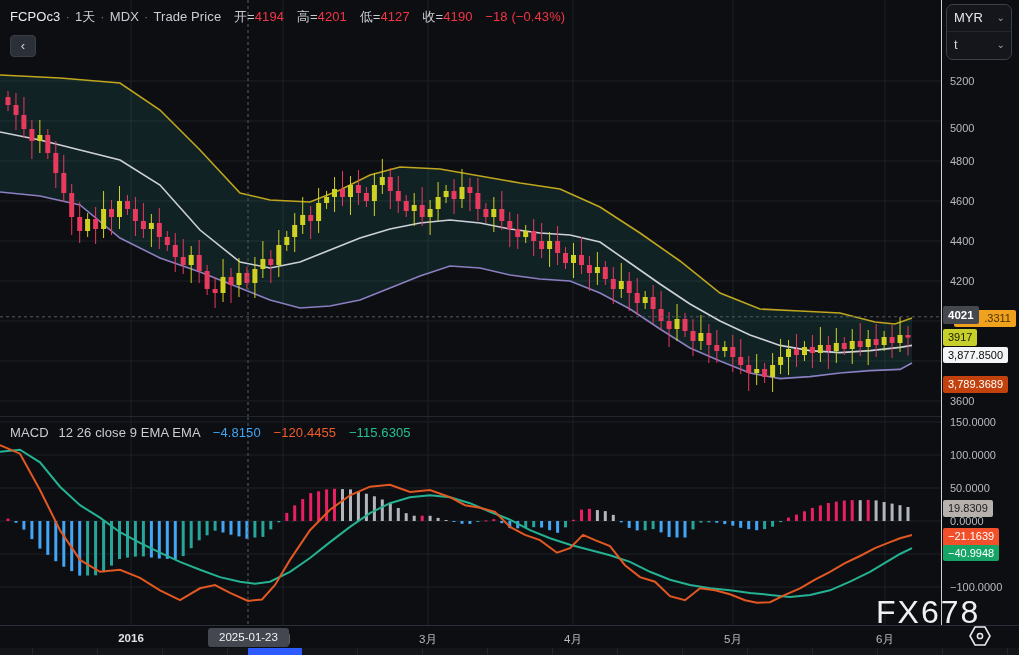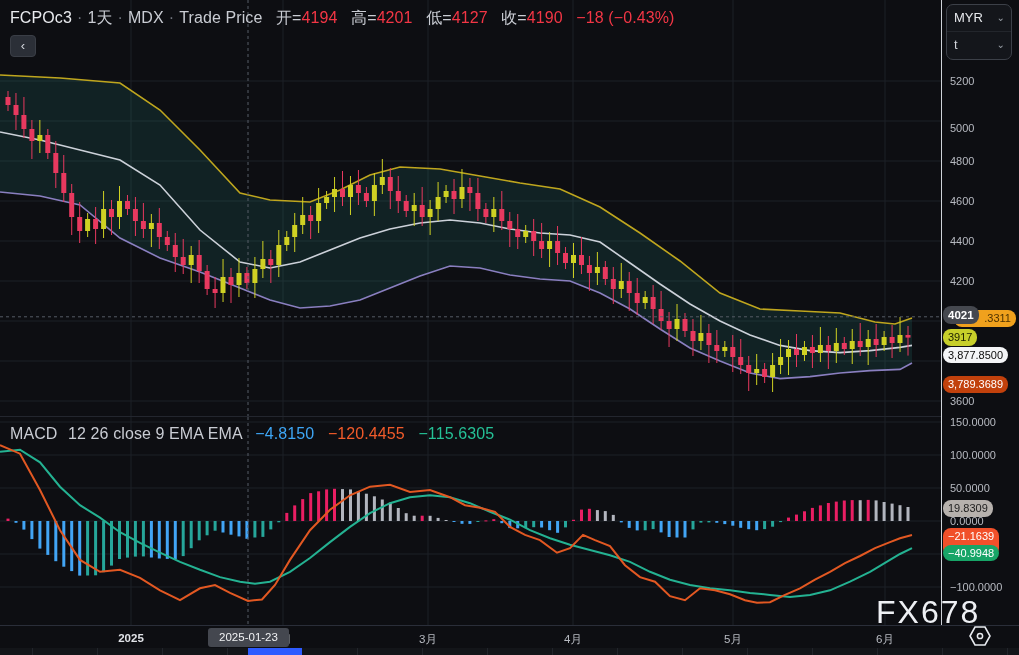--- a/index.html
+++ b/index.html
@@ -1,38 +1,38 @@
 <!DOCTYPE html>
 <html><head>
 <meta charset="utf-8">
 <style>
   html,body{margin:0;padding:0;background:#0d0e12;}
   body{width:1019px;height:655px;overflow:hidden;font-family:"Liberation Sans",sans-serif;}
   #root{position:relative;width:1019px;height:655px;background:#0d0e12;}
   svg{display:block;}
   .pane{position:absolute;left:0;}
   
-  .legend{position:absolute;z-index:5;font-size:16px;color:#c9ccd3;white-space:nowrap;letter-spacing:.1px;}
+  .legend{position:absolute;z-index:5;font-size:13px;color:#c9ccd3;white-space:nowrap;letter-spacing:.1px;}
   .legend .sep{color:#70747d;margin:0 5px;}
   .legend .sym{color:#e9ebef;}
   .legend .red{color:#f23645;}
   .legend .lbl{color:#c9ccd3;margin-left:9px;}
   .legend .wht{color:#f2f3f5;font-weight:bold;}
   .legend .yel{color:#d9b514;}
   .legend .pur{color:#9b82d8;}
   .legend .blu{color:#3ea6f5;}
   .legend .org{color:#f25b2a;}
   .legend .grn{color:#25c196;}
   .legend .gap{margin-left:9px;}
   
   .backbtn{position:absolute;left:10px;top:35px;width:24px;height:20px;background:#2b2f37;border:1px solid #3a3e46;border-radius:4px;color:#d5d8de;font-size:13px;line-height:19px;text-align:center;z-index:5;cursor:pointer;}
   
   .scale-sep{position:absolute;left:941px;top:0;width:1px;height:655px;background:#cfd3d9;z-index:2;}
   .tick{position:absolute;font-size:11px;color:#b7bac1;z-index:2;white-space:nowrap;}
-  .badge{position:absolute;font-size:11px;height:17px;line-height:17px;padding:0 5px;border-radius:8px;z-index:3;white-space:nowrap;}
+  .badge{position:absolute;font-size:11px;height:17px;line-height:17px;padding:0 5px;border-radius:2px;z-index:3;white-space:nowrap;}
   .b-amber{left:954px;top:310px;width:52px;text-align:right;background:#f0a11d;color:#4d3200;z-index:3;}
   .b-gray{left:943px;top:306px;height:18px;line-height:18px;background:#45484f;color:#ffffff;font-weight:bold;font-size:11.5px;z-index:4;}
   .b-lastyellow{left:943px;top:329px;background:#c7cf2a;color:#202400;}
   .b-white{left:943px;top:347px;height:16px;line-height:16px;background:#f4f5f7;color:#0b0b0b;}
   .b-purple{left:943px;top:376px;background:#c2410c;color:#ffffff;}
   .b-histgray{left:943px;top:500px;background:#b6b1ad;color:#1d1d1d;}
   .b-orange{left:943px;top:528px;height:28px;line-height:16px;background:#f1502a;color:#fff;}
   .b-green{left:943px;top:545px;height:16px;line-height:16px;background:#17a567;color:#fff;}
   
   .unitbox{position:absolute;left:946px;top:4px;width:64px;height:54px;border:1px solid #3c4048;border-radius:7px;background:#14161b;z-index:4;}
@@ -497,21 +497,21 @@
   <div class="badge b-gray">4021</div>
   <div class="badge b-lastyellow">3917</div>
   <div class="badge b-white">3,877.8500</div>
   <div class="badge b-purple">3,789.3689</div>
   <div class="badge b-histgray">19.8309</div>
   <div class="badge b-orange">−21.1639</div>
   <div class="badge b-green">−40.9948</div>
 
   <div class="timeaxis">
     <div id="tlabels">
-        <div class="tlabel year" style="left:131px;">2025</div>
+        <div class="tlabel year" style="left:131px;">2016</div>
         <div class="tlabel" style="left:283px;">2月</div>
         <div class="tlabel" style="left:428px;">3月</div>
         <div class="tlabel" style="left:573px;">4月</div>
         <div class="tlabel" style="left:733px;">5月</div>
         <div class="tlabel" style="left:885px;">6月</div>
       </div>
     <div class="ttip">2025-01-23</div>
   </div>
 
   <div class="strip">

